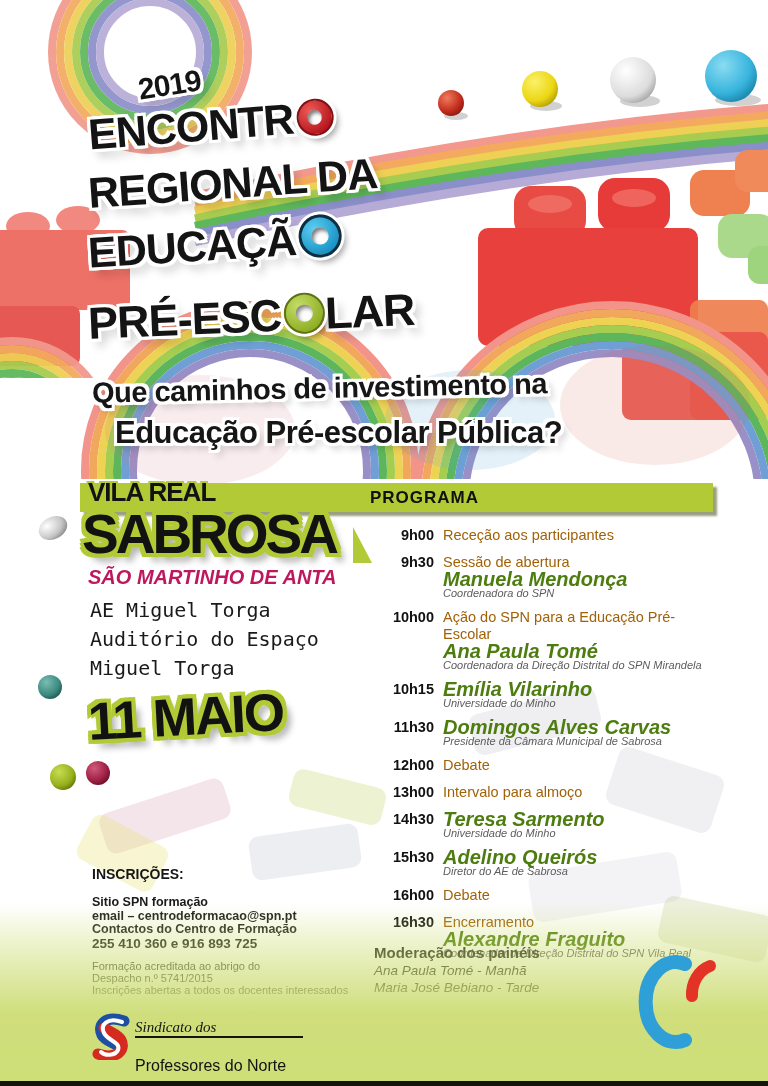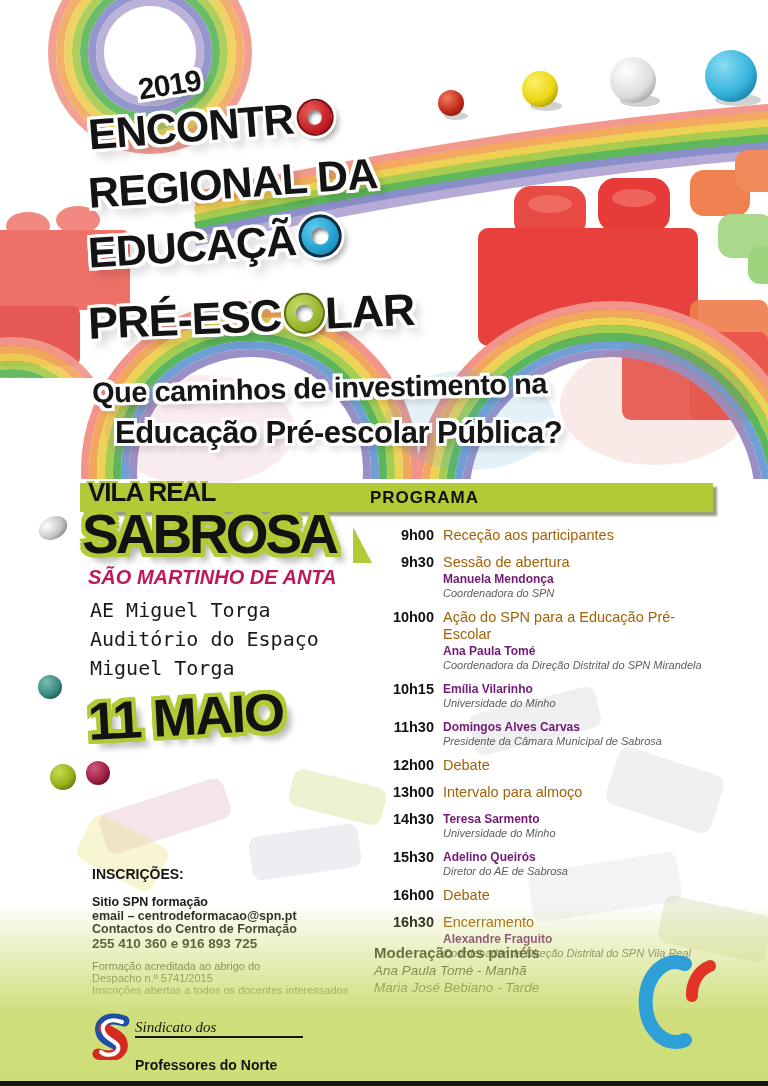--- a/index.html
+++ b/index.html
@@ -55,21 +55,21 @@
 
   #venue-parish{left:88px;top:566px;font-size:20px;font-weight:900;letter-spacing:0;color:#be185d;font-style:italic;}
   .venue-line{position:absolute;left:90px;font-family:"DejaVu Sans Mono",monospace;font-size:20px;font-weight:500;color:#1a1a1a;}
 
   
   #program-list{left:374px;top:527px;width:336px;}
   .prog-row{display:flex;gap:9px;margin-bottom:10px;}
   .prog-time{flex:none;width:44px;text-align:right;font-weight:700;font-size:14.5px;line-height:17px;color:#111;margin-left:16px;}
   .prog-body{flex:1;}
   .prog-title{font-size:14.5px;line-height:17px;color:#a16207;}
-  .prog-speaker{font-size:12px;line-height:16px;font-weight:700;color:#701a75;}
+  .prog-speaker{font-size:20px;line-height:16px;font-weight:700;font-style:italic;color:#4d7c0f;}
   .prog-role{font-size:11px;line-height:11px;font-style:italic;color:#5c5c5c;padding-top:1px;}
   .prog-title:empty,.prog-speaker:empty,.prog-role:empty{display:none;}
 
   #moderation{left:374px;top:944px;width:320px;}
   #moderation .mod-header{font-size:15px;font-weight:800;color:#141414;line-height:18px;}
   #moderation .mod-line{font-size:13.5px;font-style:italic;font-weight:500;color:#202020;line-height:17px;}
 
   
   #inscriptions{left:92px;top:866px;width:270px;}
   .insc-header{font-size:14px;font-weight:800;color:#161616;margin-bottom:14px;}
@@ -77,21 +77,21 @@
   .insc-note{font-size:11px;color:#3a3a3a;line-height:12px;}
   .insc-gap{height:10px;}
 
   
   #footer-band{left:0;bottom:5px;width:768px;height:178px;
     background:linear-gradient(180deg,rgba(206,221,115,0) 0%,rgba(206,221,115,0.45) 28%,rgba(202,219,110,0.9) 62%,#cede77 100%);}
   #bottom-bar{left:0;bottom:0;width:768px;height:5px;background:#141414;}
   #spn-logo-text{left:135px;top:1019px;}
   #spn-line1{font-family:"Liberation Serif",serif;font-style:italic;font-size:15px;color:#141414;line-height:16px;}
   #spn-divider{width:168px;height:2px;background:#141414;margin:1px 0 2px 0;}
-  #spn-line2{font-size:14px;font-weight:700;color:#121212;letter-spacing:0;margin-top:19px;}
+  #spn-line2{font-size:16px;font-weight:400;color:#121212;letter-spacing:0;margin-top:19px;}
   #cf-text{left:598px;top:1040px;width:150px;text-align:center;}
   #cf-main{font-size:13.5px;font-weight:500;color:#1c1c1c;}
   #cf-main .cf-c{color:#2f9fd8;font-size:16px;font-weight:600;}
   #cf-main .cf-f{color:#e23326;font-size:16px;font-weight:600;}
   #cf-sub{font-size:6.5px;font-weight:700;color:#3a9fd0;margin-top:1px;}
 </style>
 </head>
 <body>
 
 <div id="poster">

